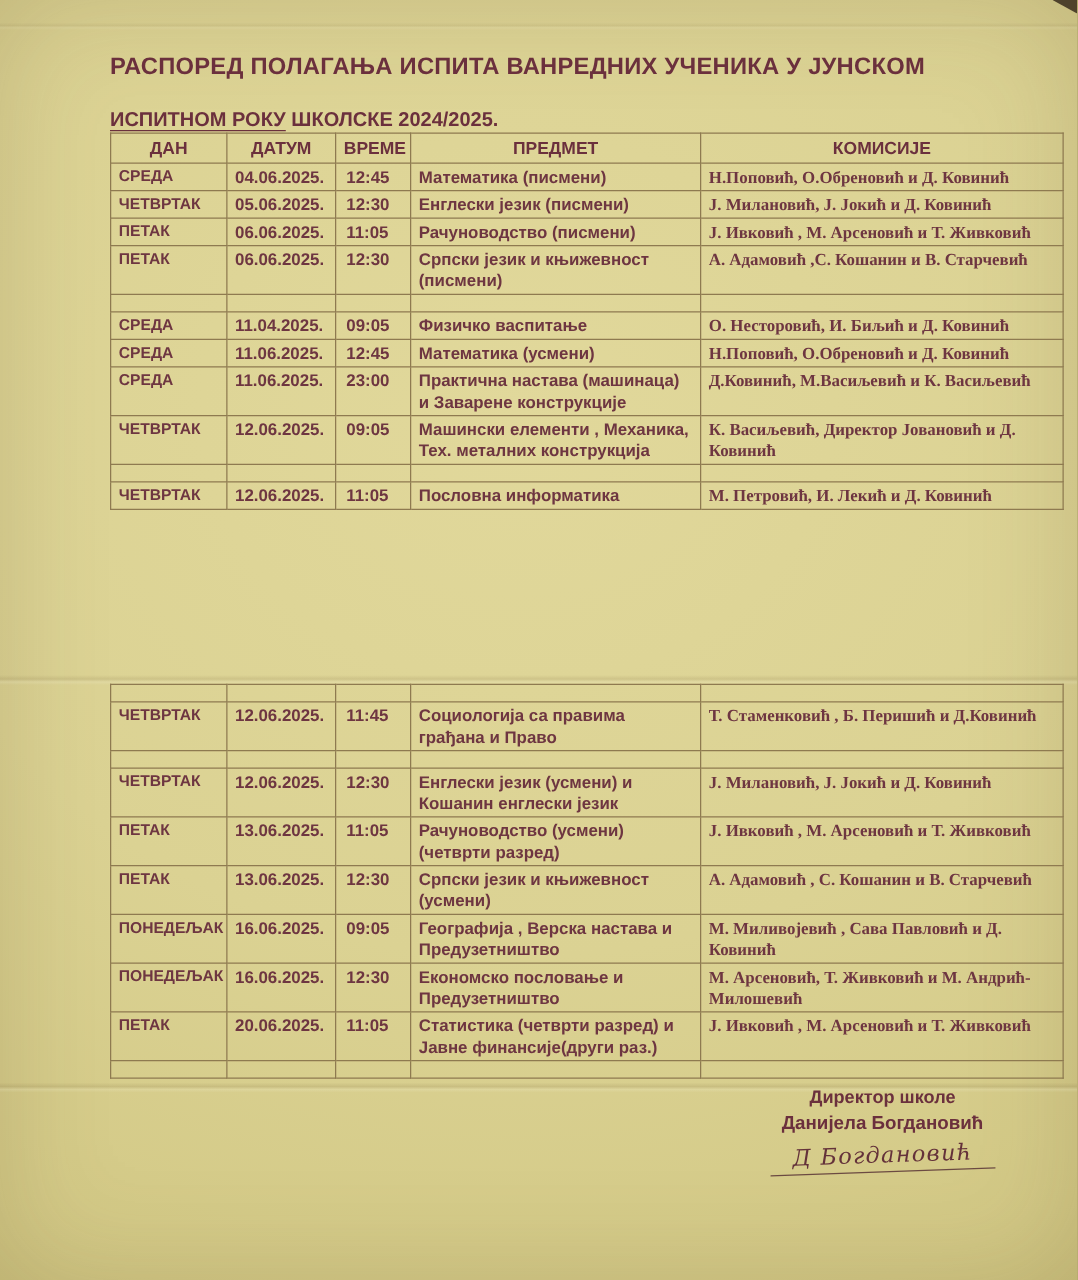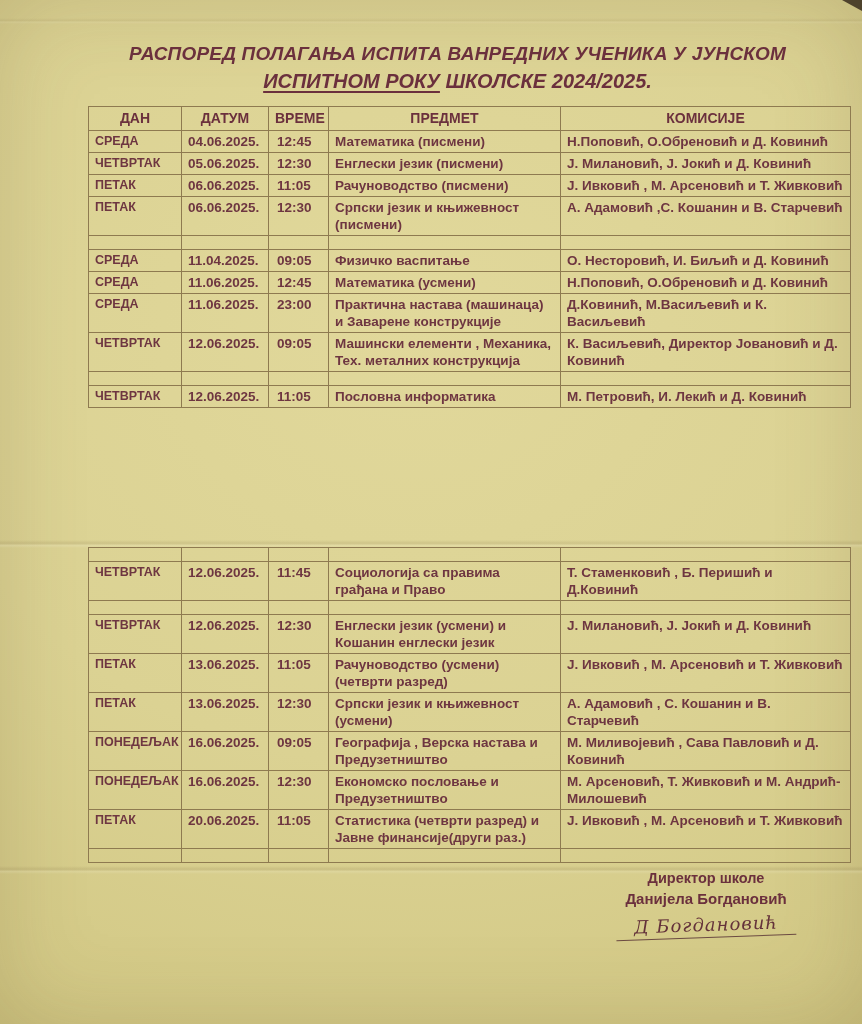--- a/index.html
+++ b/index.html
@@ -21,25 +21,25 @@
   }
   .crease{
     position:absolute;left:0;right:0;height:8px;pointer-events:none;
     background:linear-gradient(to bottom, rgba(110,90,50,0) 0%, rgba(110,90,50,.14) 40%, rgba(255,255,240,.14) 70%, rgba(110,90,50,0) 100%);
   }
   .crease.c1{top:540px;}
   .crease.c2{top:866px;}
   .crease.c3{top:18px;height:6px;opacity:.6;}
 
   .title-block{
-    position:absolute;top:42px;left:88px;width:739px;text-align:center;
-    color:#6b303d;font-weight:bold;font-style:italic;
+    position:absolute;top:42px;left:88px;width:739px;
+    color:#6b303d;font-weight:bold;
   }
   .title-line1{font-size:19px;letter-spacing:.2px;line-height:24px;}
-  .title-line2{font-size:20px;line-height:26px;margin-top:2px;}
+  .title-line2{font-size:16px;line-height:26px;margin-top:18px;}
   .u{text-decoration:underline;text-underline-offset:3px;}
 
   table.sched{
     position:absolute;left:88px;border-collapse:collapse;table-layout:fixed;
     width:739px;
   }
   #table1{top:106px;}
   #table2{top:547px;}
   .sched th,.sched td{
     border:1px solid #8e7a50;
@@ -48,21 +48,21 @@
     padding:2px 6px;vertical-align:top;text-align:left;
     overflow:hidden;
   }
   .sched th{
     text-align:center;font-size:14px;padding:3px 6px;color:#6b303d;
   }
   .col-day{width:93px;}
   .col-date{width:87px;}
   .col-time{width:60px;}
   .col-subject{width:232px;}
-  .col-commission{width:290px;}
+  .col-commission{width:290px;font-family:Liberation Serif, serif;}
   td.col-day{font-size:12.5px;white-space:nowrap;}
   td.col-date{white-space:nowrap;}
   td.col-time{padding-left:8px;}
   tr.empty-row td{height:11px;padding:1px 6px;}
 
   .footer-block{
     position:absolute;top:868px;left:575px;width:262px;text-align:center;
   }
   .footer-role{font-size:14.5px;font-weight:bold;color:#6b303d;line-height:20px;}
   .footer-name{font-size:15px;font-weight:bold;color:#6b303d;line-height:22px;}

